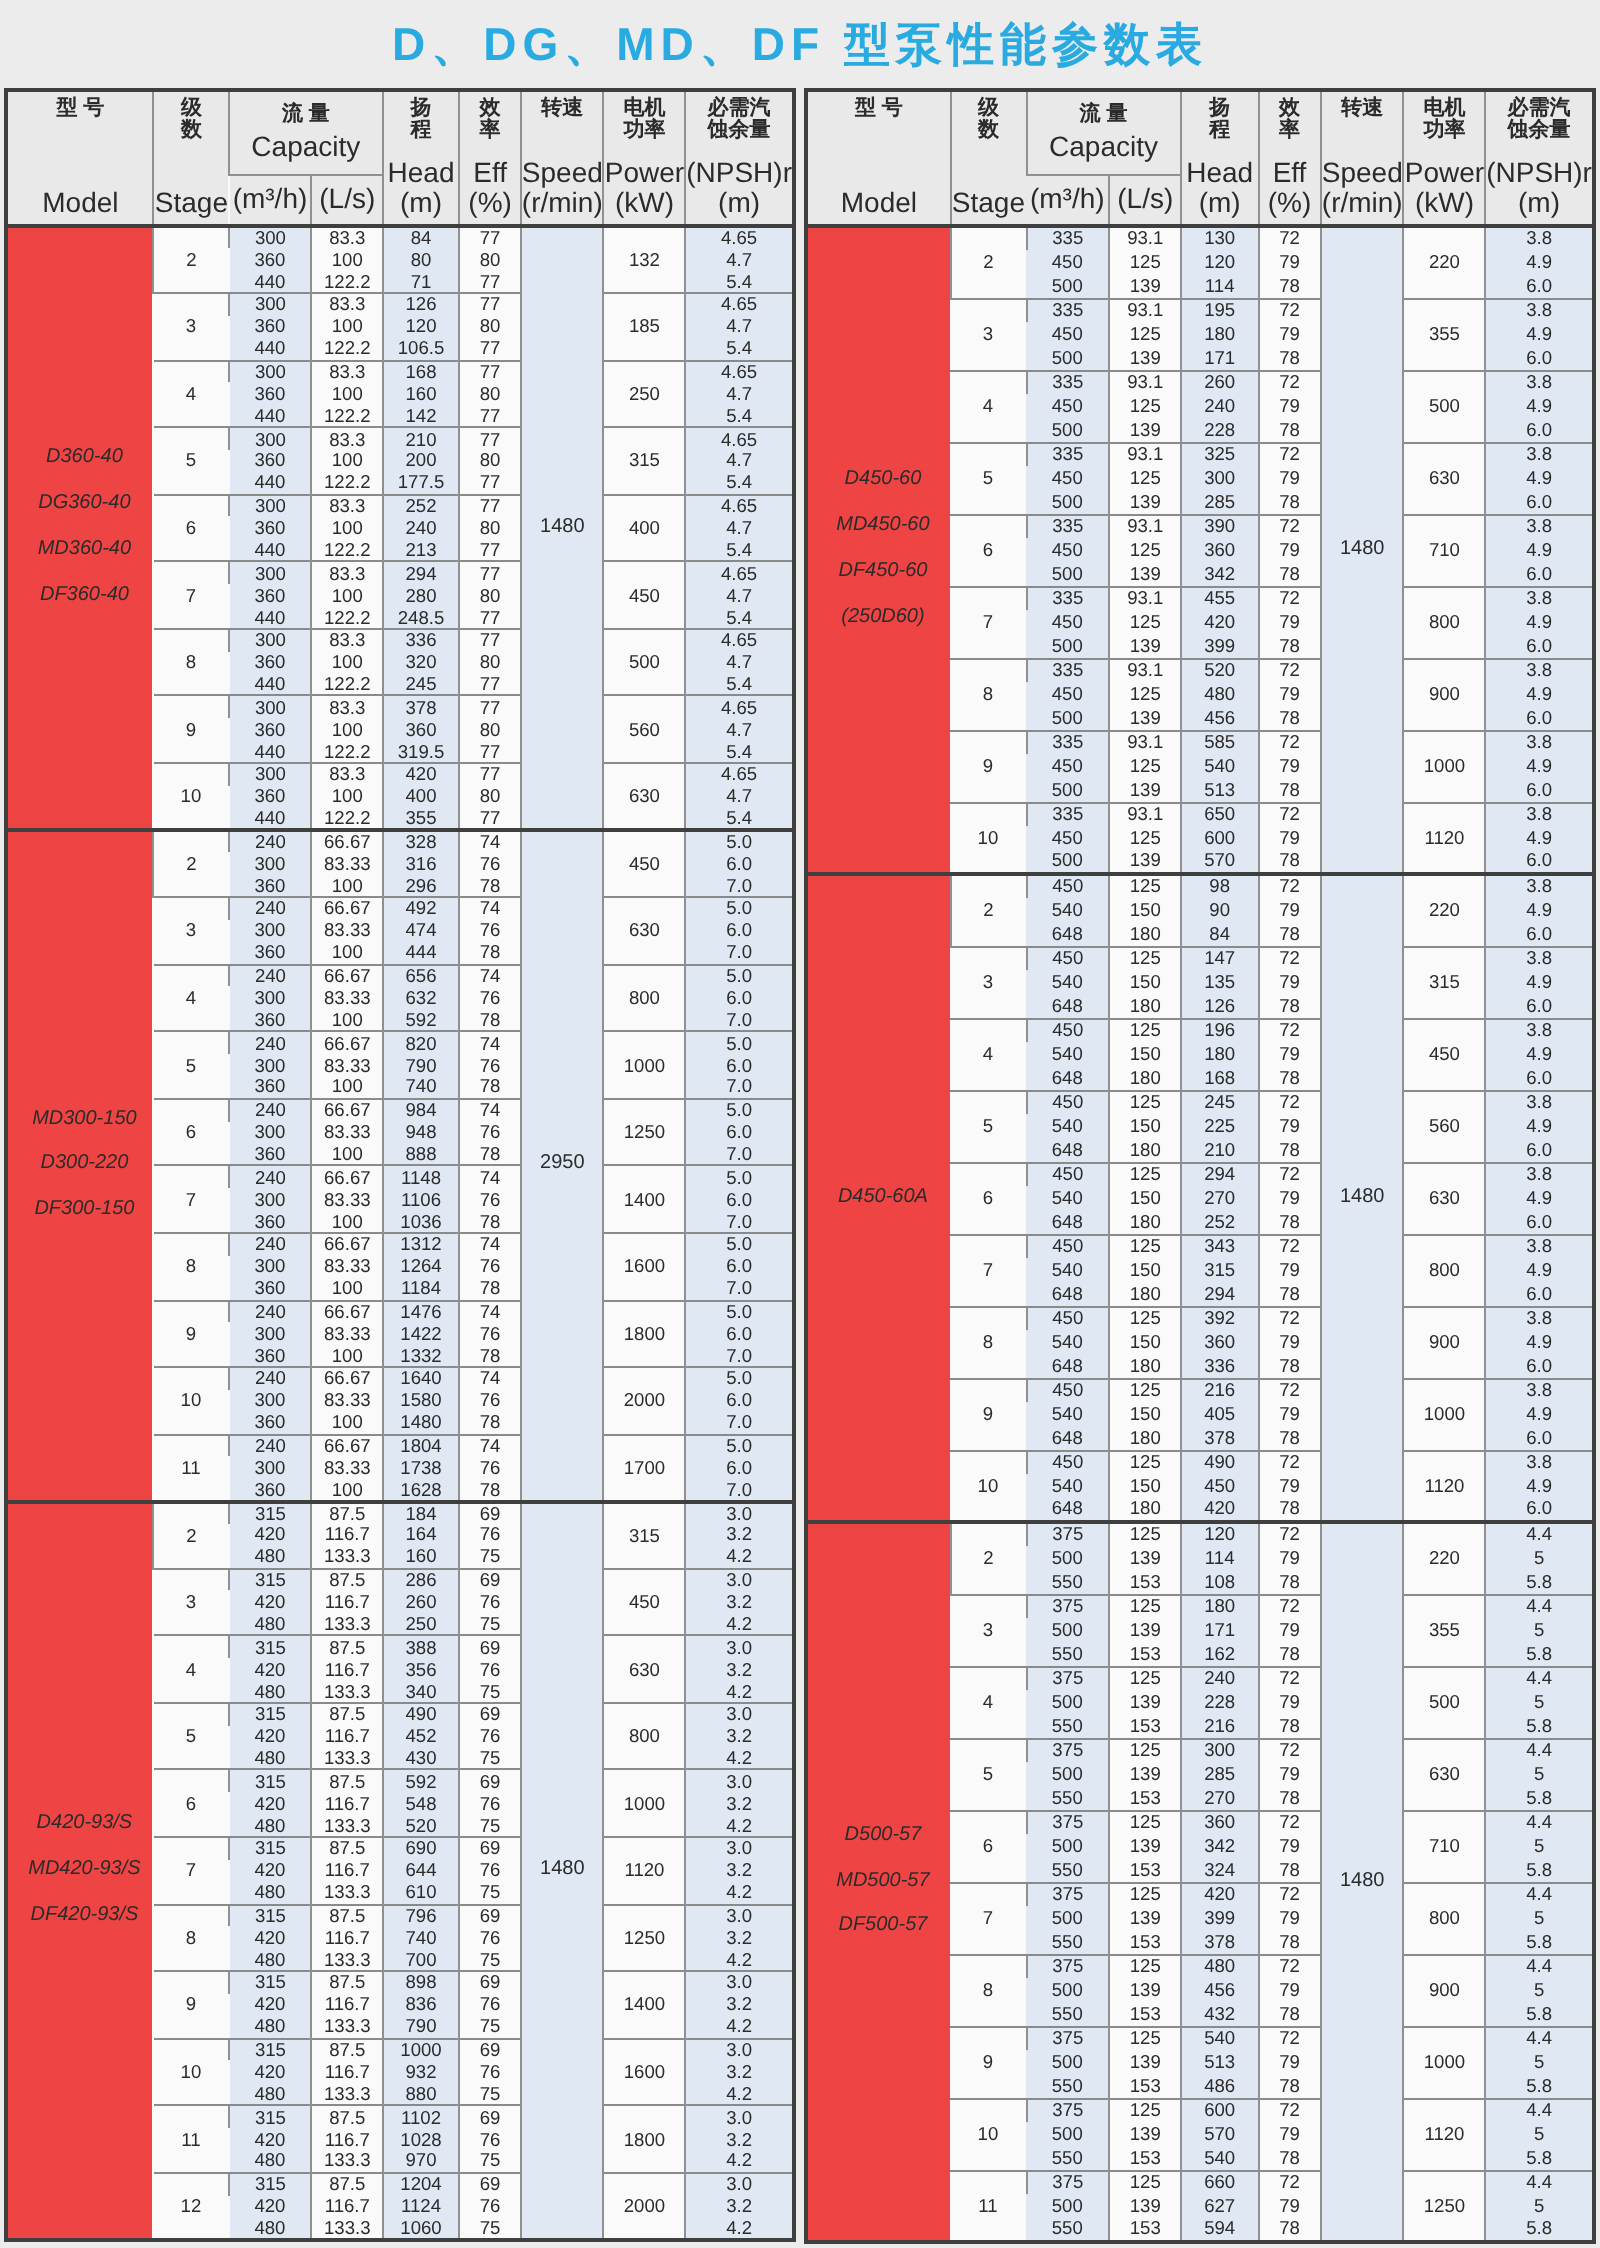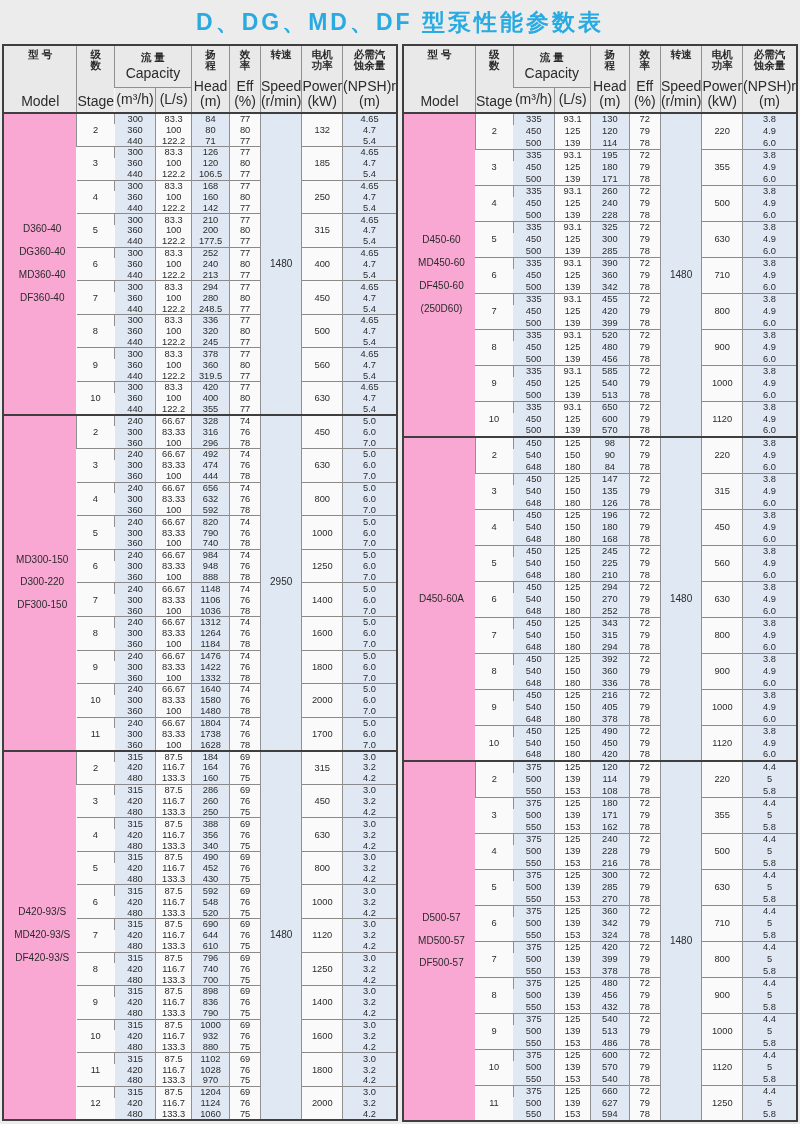--- a/index.html
+++ b/index.html
@@ -30,21 +30,21 @@
   .hbox{height:60px;display:flex;flex-direction:column;justify-content:space-between;align-items:center;padding:3px 0;}
   .hbox.cap{height:34px;justify-content:center;gap:2px;padding:2px 0;text-align:center;}
   .hcn{font-size:10.5px;font-weight:bold;white-space:pre-line;}
   .hbot{display:flex;flex-direction:column;align-items:center;gap:0px;}
   .hen{font-size:14px;font-weight:normal;white-space:nowrap;}
   .t-left tbody tr{height:11.2px;}
   .t-right tbody tr{height:12px;}
   .num{font-size:9.3px;white-space:nowrap;}
   .c-blue{background:#dfe8f3;}
   .c-white{background:#fafafa;}
-  .c-model{background:#f9a8d4;text-align:left;vertical-align:middle;}
+  .c-model{background:#ef4444;text-align:left;vertical-align:middle;font-style:italic;}
   .models{display:flex;flex-direction:column;gap:12px;padding-left:4px;}
   .model-name{font-size:10px;white-space:nowrap;}
   .speed{font-size:10px;}
   .s-top{border-top:1px solid #8a8a8a;}
   .g-top{border-top:2px solid #3f3f3f;}
 </style>
 </head>
 <body>
 
 <div class="page">

